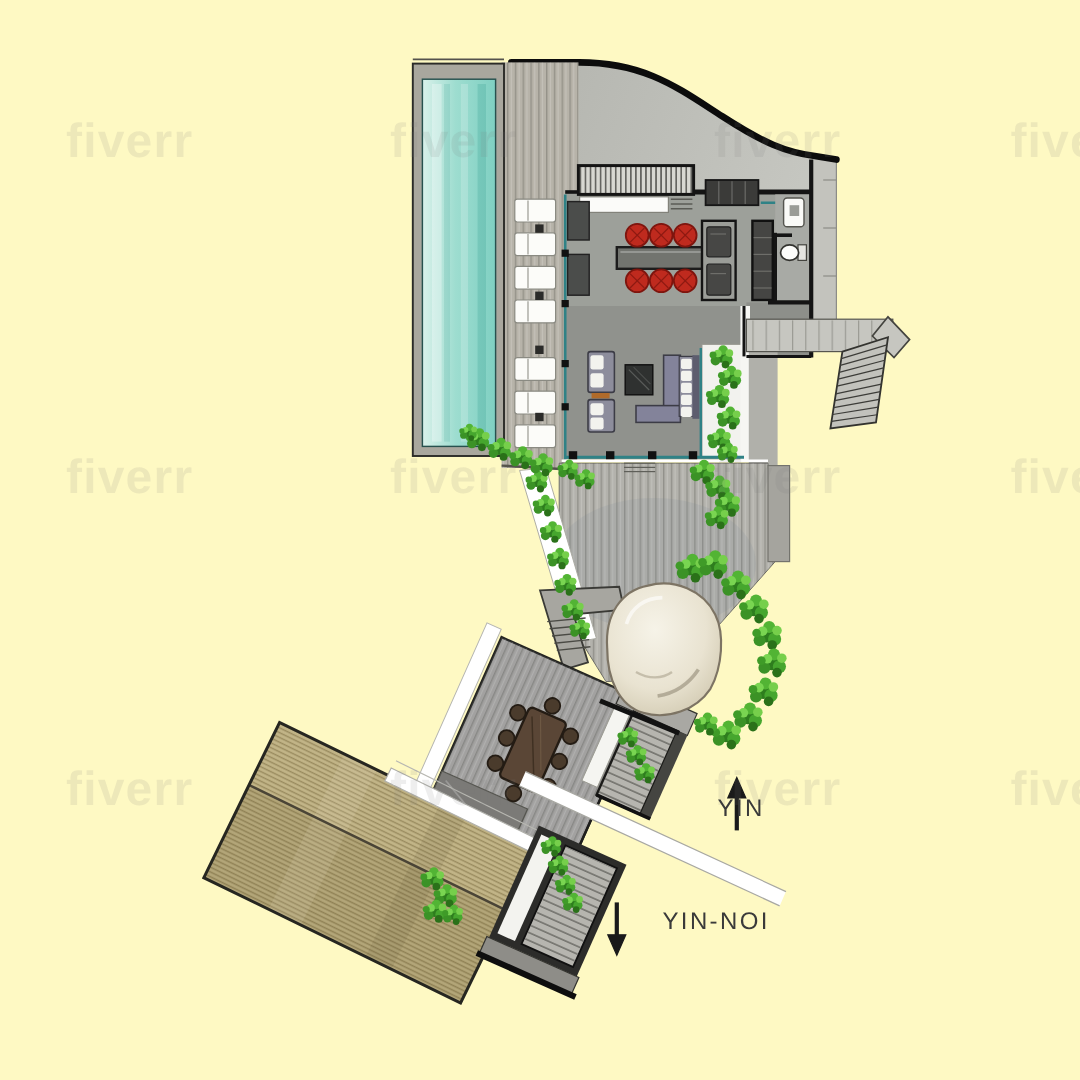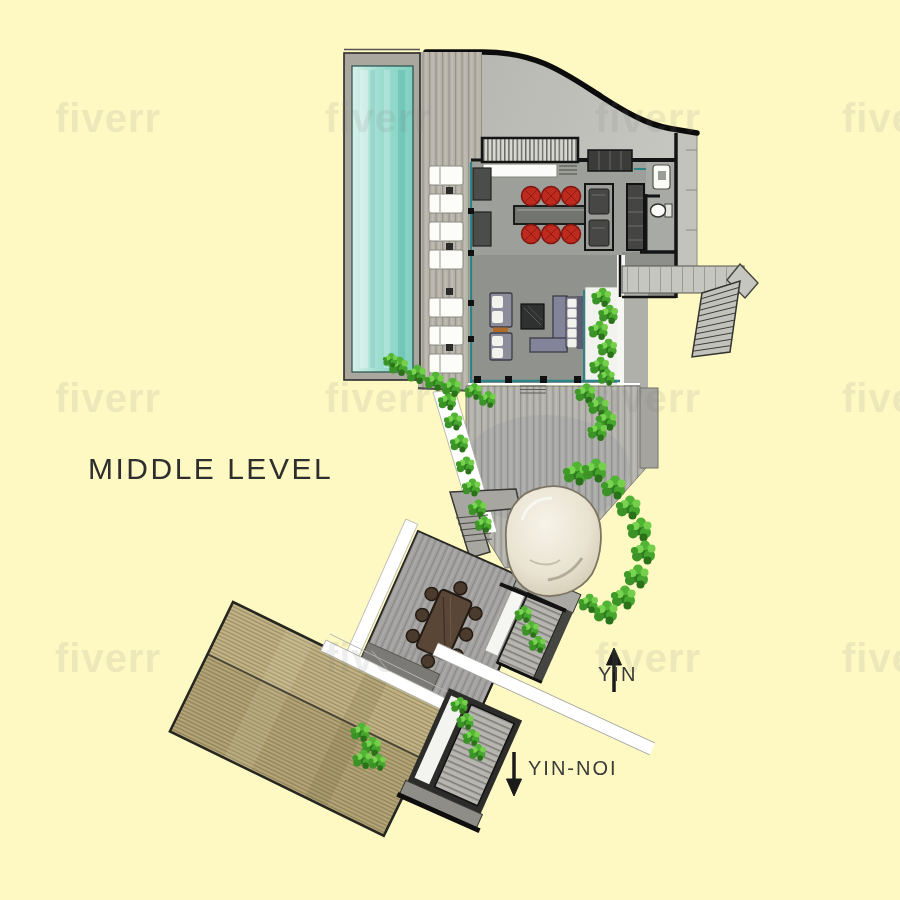--- a/index.html
+++ b/index.html
@@ -2,21 +2,21 @@
 <html><head>
 <meta charset="utf-8">
 <style>
   html,body{margin:0;padding:0;background:#ffffff;}
   #stage{position:relative;width:900px;height:900px;background:#fef9c3;overflow:hidden;
          font-family:"Liberation Sans",sans-serif;}
   #plan{position:absolute;left:0;top:0;}
   .lbl{position:absolute;color:#2e2e2e;font-weight:300;white-space:nowrap;}
   .title{left:88px;top:452px;font-size:30px;letter-spacing:2.5px;}
   .yin{left:598px;top:663px;font-size:20px;letter-spacing:2px;color:#3a3a3a;}
-  .yinnoi{left:528px;top:757px;font-size:20px;letter-spacing:2px;color:#3a3a3a;}
+  .yinnoi{left:552px;top:757px;font-size:20px;letter-spacing:2px;color:#3a3a3a;}
   .wm{position:absolute;font-size:40px;font-weight:700;letter-spacing:1px;
       color:rgba(125,125,125,0.13);pointer-events:none;}
 </style>
 </head>
 <body>
 
 <div id="stage">
 
 <svg id="plan" width="900" height="900" viewBox="0 0 900 900">
   <defs>
@@ -441,17 +441,16 @@
 <span class="wm" style="left:842px;top:96px">fiverr</span>
 <span class="wm" style="left:55px;top:376px">fiverr</span>
 <span class="wm" style="left:325px;top:376px">fiverr</span>
 <span class="wm" style="left:595px;top:376px">fiverr</span>
 <span class="wm" style="left:842px;top:376px">fiverr</span>
 <span class="wm" style="left:55px;top:636px">fiverr</span>
 <span class="wm" style="left:325px;top:636px">fiverr</span>
 <span class="wm" style="left:595px;top:636px">fiverr</span>
 <span class="wm" style="left:842px;top:636px">fiverr</span>
 
-<div class="lbl title">MIDDLE LEVEL</div>
 <div class="lbl yin">YIN</div>
 <div class="lbl yinnoi">YIN-NOI</div>
 
 </div>
 
 </body></html>

